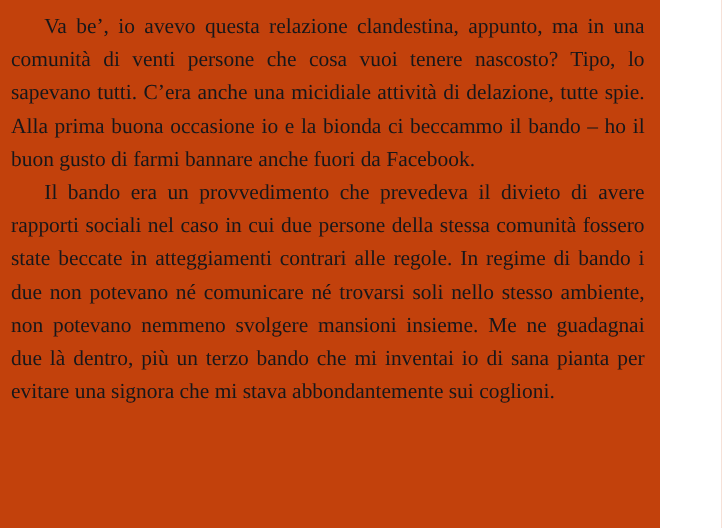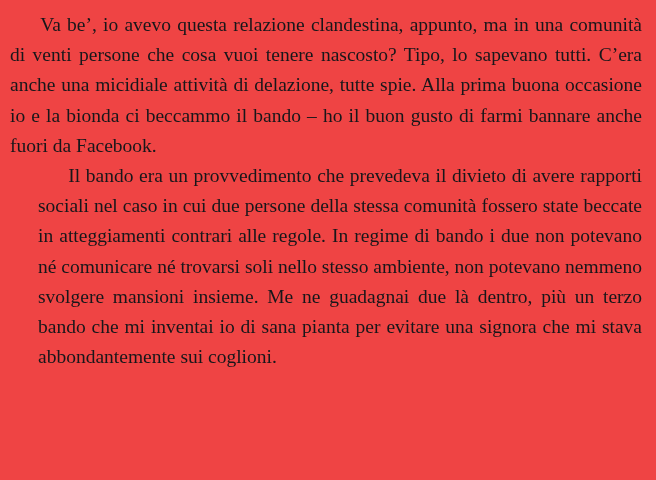--- a/index.html
+++ b/index.html
@@ -8,41 +8,40 @@
     background: #ffffff;
   }
   body {
     width: 656px;
     height: 480px;
     overflow: hidden;
     font-family: "Liberation Serif", "DejaVu Serif", serif;
     color: #1a1a1a;
   }
   .page {
-    width: 656px;
+    width: 600px;
     height: 480px;
     box-sizing: border-box;
     padding: 10px 14px 0 10px;
-    background: #ef4444;
+    background: #c2410c;
   }
   .body-text {
     font-size: 19.5px;
     line-height: 30.2px;
     text-align: justify;
     text-justify: inter-word;
     hyphens: manual;
     color: #17171a;
   }
   .para {
     margin: 0;
     text-indent: 1.55em;
   }
   .para + .para {
     margin-top: 0;
-    margin-left: 28px;
   }
 </style>
 </head>
 <body>
 
 <div class="page">
   <div class="body-text">
     <p class="para">Va be’, io avevo questa relazione clandestina, appunto, ma in una comunità di venti persone che cosa vuoi tenere nascosto? Tipo, lo sapevano tutti. C’era anche una micidiale attività di delazione, tutte spie. Alla prima buona occasione io e la bionda ci beccammo il bando – ho il buon gusto di farmi bannare anche fuori da Facebook.</p>
     <p class="para">Il bando era un provvedimento che prevedeva il divieto di avere rapporti sociali nel caso in cui due persone della stessa comunità fossero state beccate in atteggiamenti contrari alle regole. In regime di bando i due non potevano né comunicare né trovarsi soli nello stesso ambiente, non potevano nemmeno svolgere mansioni insieme. Me ne guadagnai due là dentro, più un terzo bando che mi inventai io di sana pianta per evitare una signora che mi stava abbondantemente sui coglioni.</p>
   </div>

